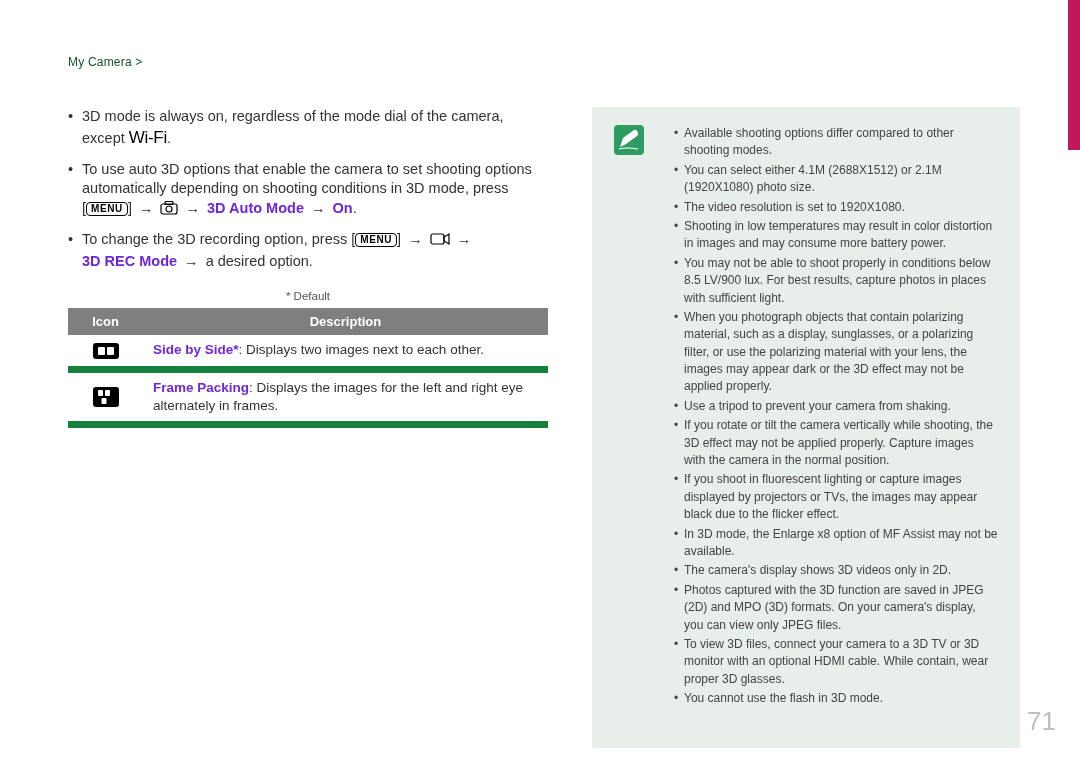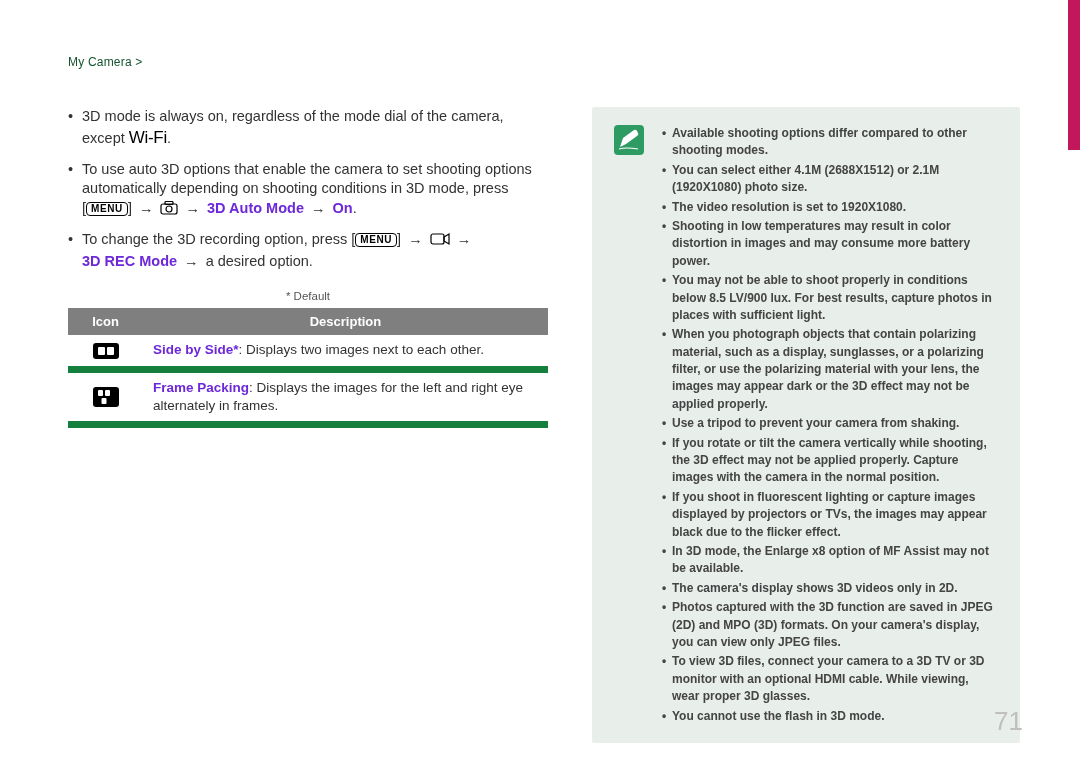--- a/index.html
+++ b/index.html
@@ -148,24 +148,23 @@
   .sbs-icon::after  { right:5px; }
   .fp-icon {
     width: 26px; height: 20px;
     position: relative;
   }
   .fp-icon svg { position:absolute; top:0; left:0; }
 
   .note-box {
     background: #e8eeea;
     border-radius: 2px;
-    padding: 18px 22px 16px 22px;
+    padding: 18px 22px 38px 22px;
     display: flex;
-    gap: 18px;
-    font-weight: bold;
+    gap: 30px;
   }
   .pen-badge {
     flex: 0 0 30px;
     width: 30px; height: 30px;
     background: #2e9b63;
     border-radius: 4px;
     position: relative;
   }
   .pen-badge svg { display:block; }
   .note-list {
@@ -182,21 +181,21 @@
     margin-bottom: 2px;
   }
   .note-list > li::before {
     content: "•";
     position: absolute;
     left: 0;
     top: 0;
   }
   .page-num {
     position: absolute;
-    right: 57px;
+    right: 24px;
     bottom: 28px;
     font-size: 26px;
     color: #bfbfbf;
     font-weight: 300;
   }
 </style>
 </head>
 <body>
 
 <div class="tab"></div>
@@ -297,21 +296,21 @@
           <li>The video resolution is set to 1920X1080.</li>
           <li>Shooting in low temperatures may result in color distortion in images and may consume more battery power.</li>
           <li>You may not be able to shoot properly in conditions below 8.5 LV/900 lux. For best results, capture photos in places with sufficient light.</li>
           <li>When you photograph objects that contain polarizing material, such as a display, sunglasses, or a polarizing filter, or use the polarizing material with your lens, the images may appear dark or the 3D effect may not be applied properly.</li>
           <li>Use a tripod to prevent your camera from shaking.</li>
           <li>If you rotate or tilt the camera vertically while shooting, the 3D effect may not be applied properly. Capture images with the camera in the normal position.</li>
           <li>If you shoot in fluorescent lighting or capture images displayed by projectors or TVs, the images may appear black due to the flicker effect.</li>
           <li>In 3D mode, the Enlarge x8 option of MF Assist may not be available.</li>
           <li>The camera's display shows 3D videos only in 2D.</li>
           <li>Photos captured with the 3D function are saved in JPEG (2D) and MPO (3D) formats. On your camera's display, you can view only JPEG files.</li>
-          <li>To view 3D files, connect your camera to a 3D TV or 3D monitor with an optional HDMI cable. While viewing, wear proper 3D glasses.</li>
+          <li>To view 3D files, connect your camera to a 3D TV or 3D monitor with an optional HDMI cable. While contain, wear proper 3D glasses.</li>
           <li>You cannot use the flash in 3D mode.</li>
         </ul>
       </div>
     </div>
 
   </div>
 
   <div class="page-num">71</div>
 </div>
 

